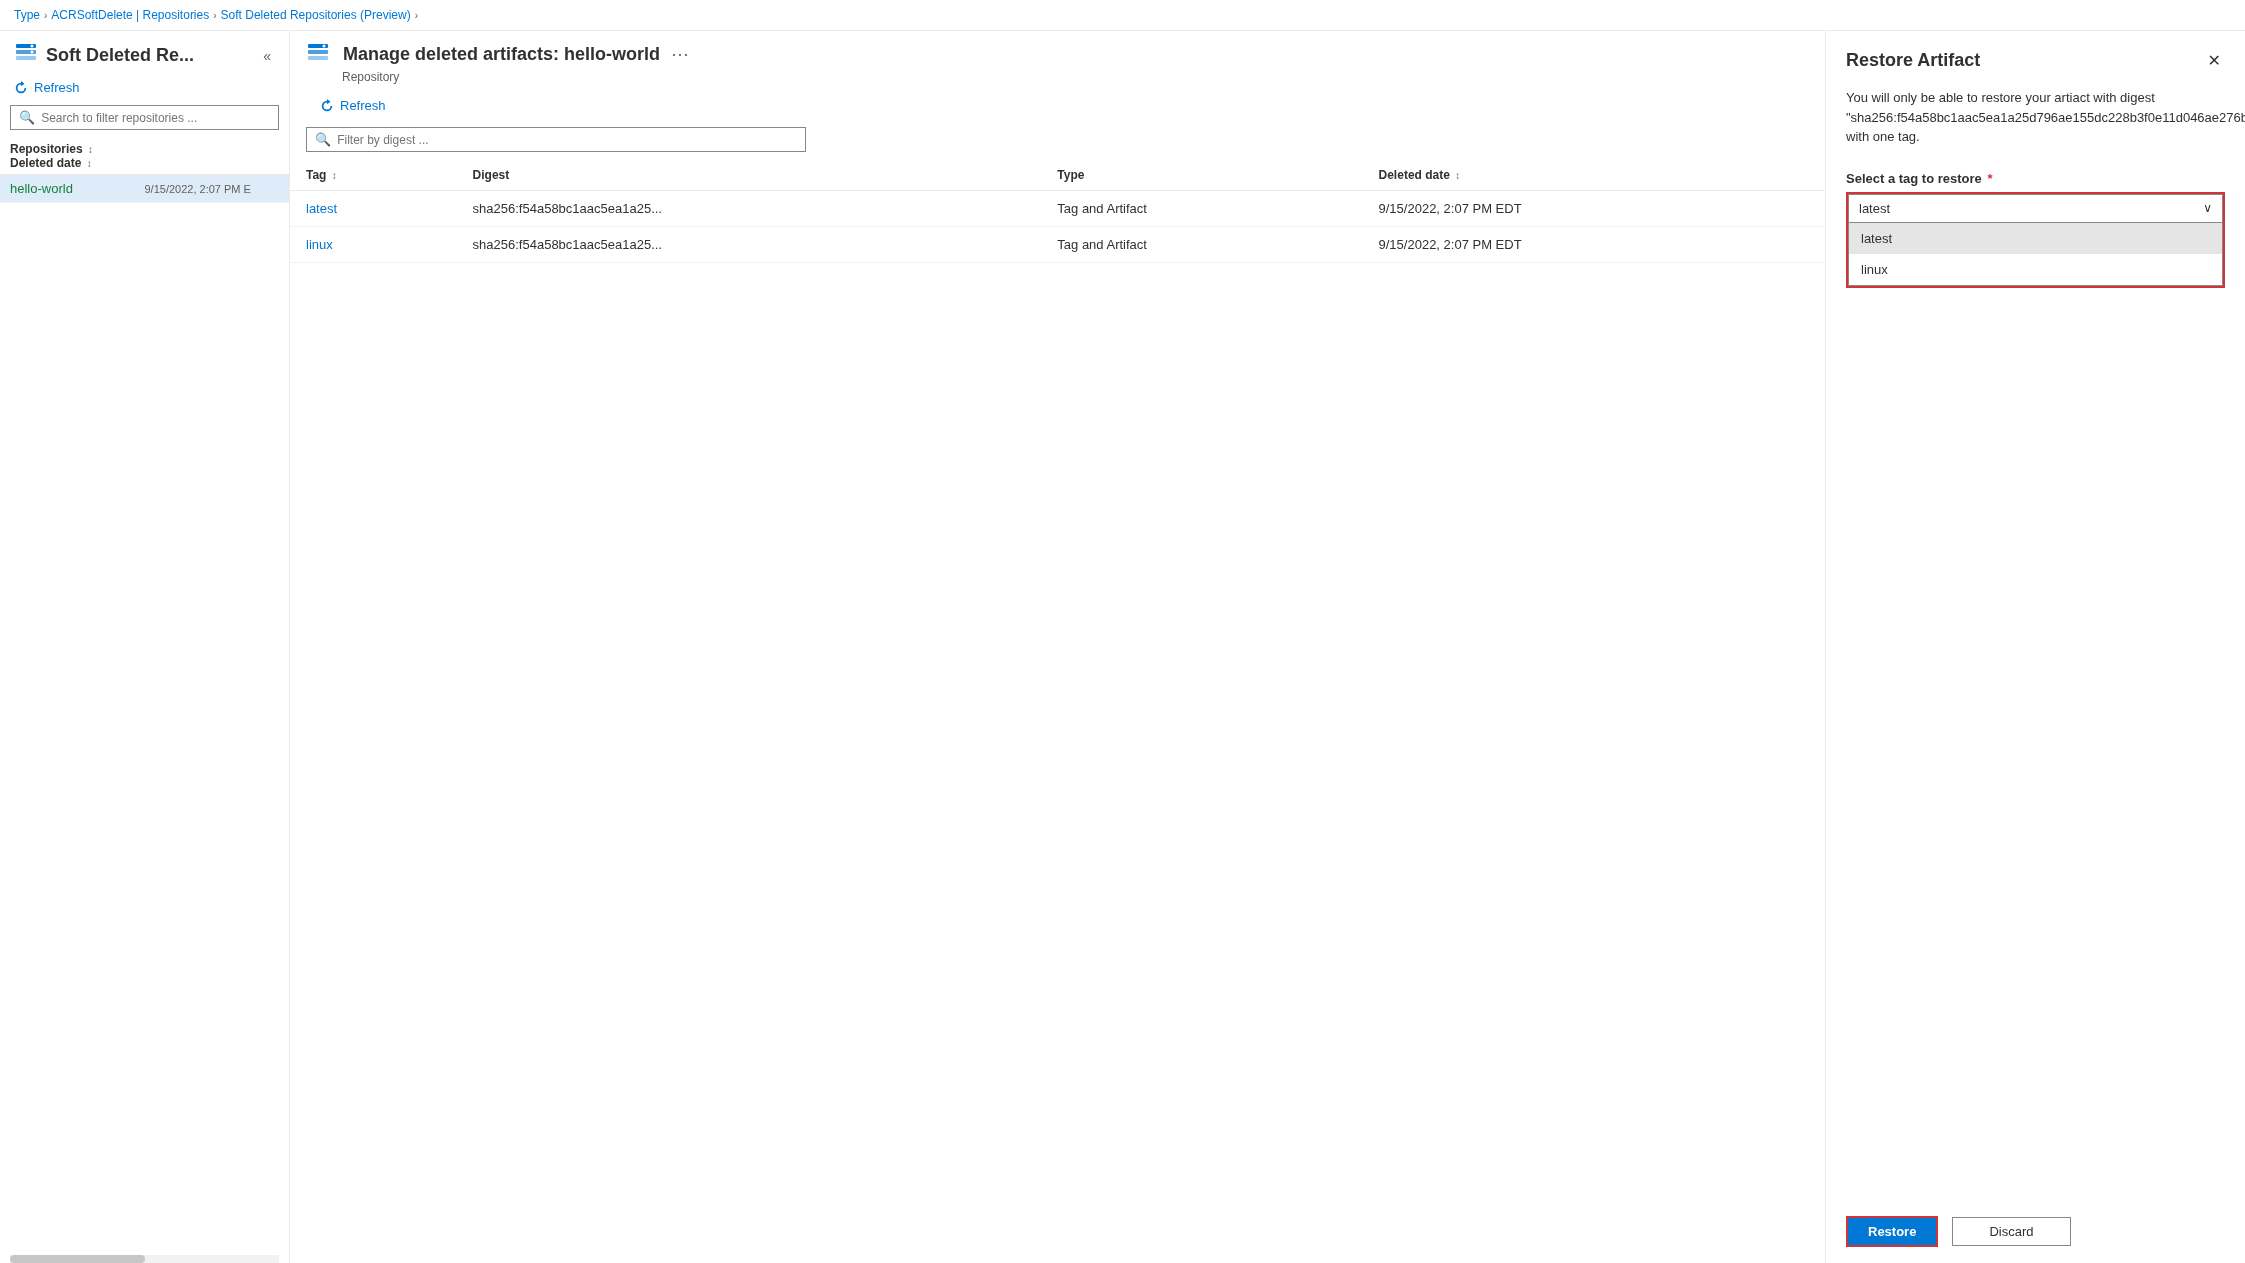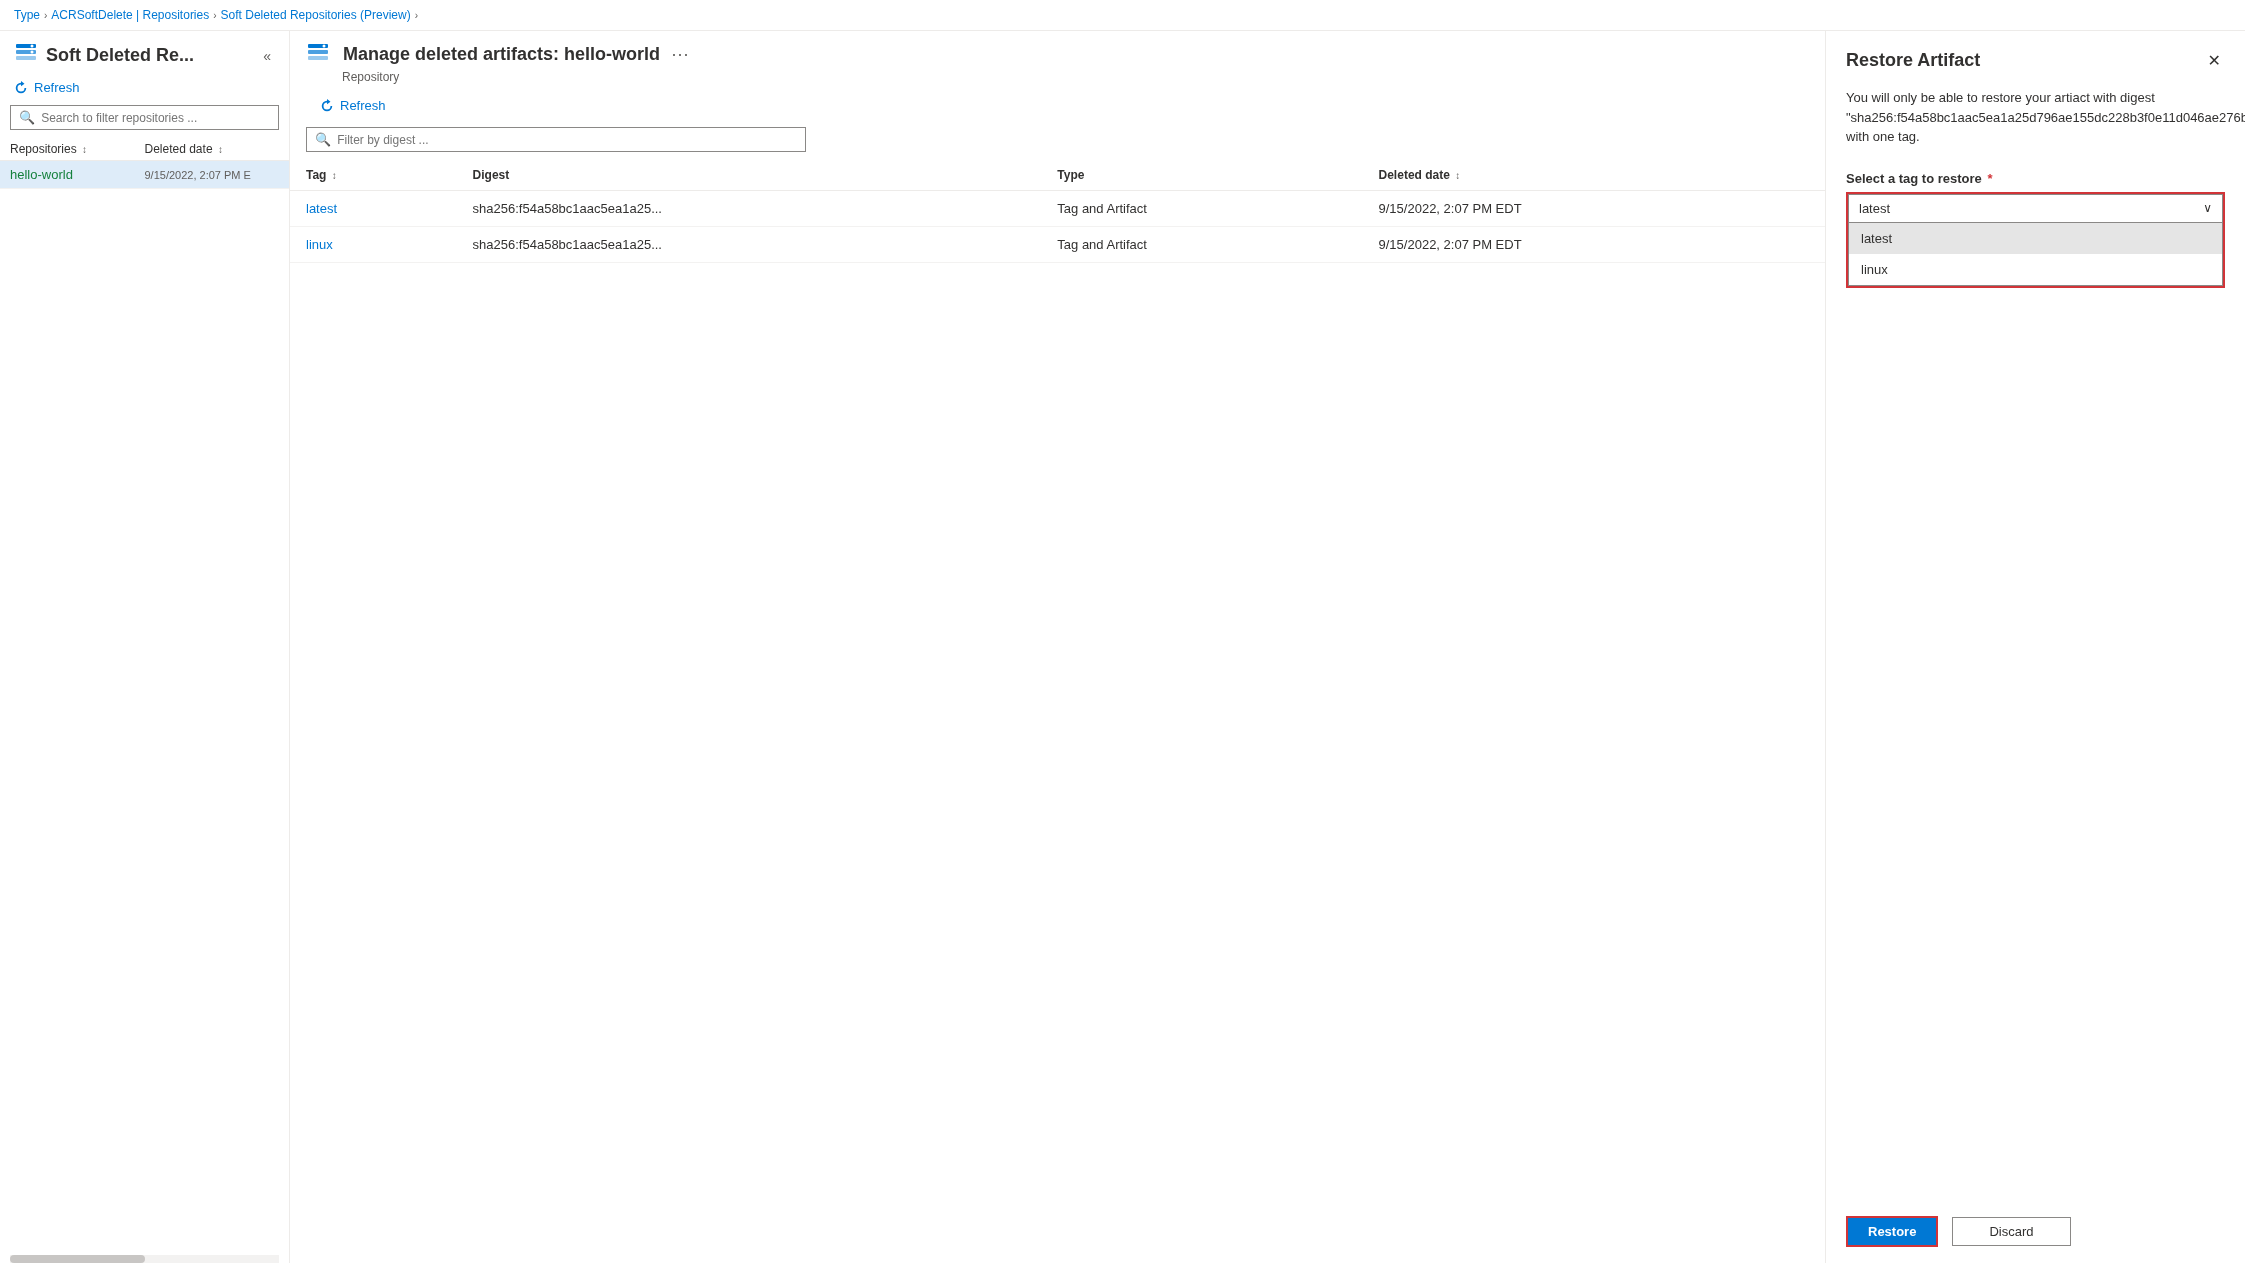--- a/index.html
+++ b/index.html
@@ -43,22 +43,22 @@
       margin: 4px 10px 8px; display: flex; align-items: center;
       border: 1px solid #8a8886; padding: 4px 8px; gap: 6px; background: #fff;
     }
     .search-icon { color: #605e5c; font-size: 13px; }
     .search-box input {
       border: none; outline: none; font-size: 12px; color: #323130; width: 100%;
       background: transparent;
     }
 
     .col-headers {
-      display: flex; padding: 4px 10px; font-weight: 400; font-size: 12px;
-      border-bottom: 1px solid #edebe9; color: #323130;
+      display: flex; padding: 4px 10px; font-weight: 700; font-size: 12px;
+      border-bottom: 1px solid #edebe9; color: #323130; flex-direction: column;
     }
     .col-repo { flex: 1; }
     .col-date { flex: 1; white-space: nowrap; }
     .sort-icon { font-size: 10px; color: #605e5c; margin-left: 2px; }
 
     .repo-list { overflow-y: auto; flex: 1; }
     .repo-item {
       display: flex; align-items: center; padding: 6px 10px; cursor: pointer;
       border-bottom: 1px solid #f3f2f1; font-size: 12px;
     }

